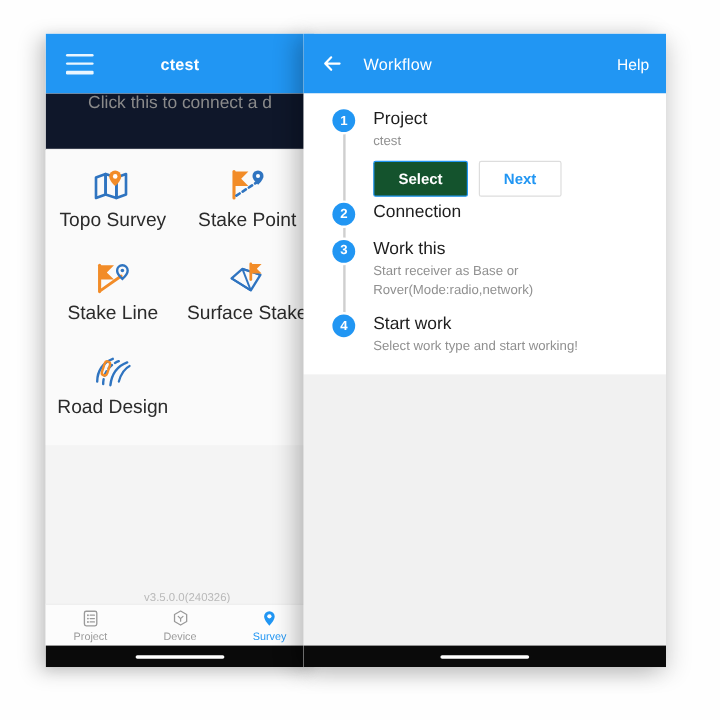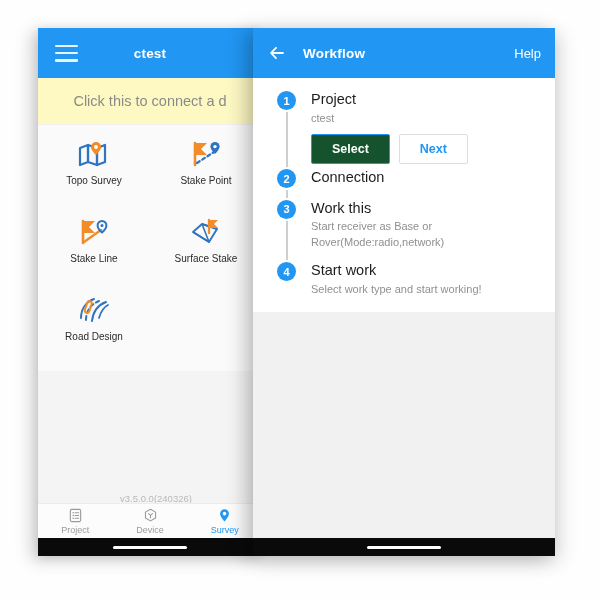--- a/index.html
+++ b/index.html
@@ -26,21 +26,21 @@
     left:253px; top:28px; width:302px; height:528px;
     box-shadow:-8px 3px 18px rgba(0,0,0,0.22), 6px 6px 18px rgba(0,0,0,0.12);
   }
 
   
   .appbar{
     height:50px;background:#2196f3;color:#fff;
     display:flex;align-items:center;position:relative;
   }
   .appbar-title{
-    font-size:13.5px;font-weight:bold;letter-spacing:.2px;color:#ffffff;
+    font-size:13.5px;font-weight:normal;letter-spacing:.2px;color:#ffffff;
   }
   #left-appbar .appbar-title{
     position:absolute;left:0;right:0;text-align:center;font-weight:bold;
   }
   .hamburger{
     margin-left:17px;width:23px;height:17px;
     display:flex;flex-direction:column;justify-content:space-between;
     position:relative;z-index:2;cursor:pointer;
   }
   .hamburger i{display:block;height:2.6px;background:#eaf6ff;border-radius:1px;}
@@ -52,38 +52,38 @@
   }
   .back-arrow svg{display:block;}
   #right-appbar .appbar-title{margin-left:16px;font-size:13.5px;}
   .help-link{
     margin-left:auto;font-size:13px;color:#ffffff;font-weight:normal;cursor:pointer;
   }
 
   
   #left-body{position:absolute;top:50px;left:0;right:0;bottom:0;background:#f4f4f4;}
   .connect-bar{
-    position:absolute;top:0;left:0;right:0;height:46px;background:#fef9c3;
-    display:flex;align-items:center;justify-content:center;
+    position:absolute;top:0;left:0;right:0;height:46px;background:#0f172a;
+    display:flex;justify-content:center;
     border-bottom:1px solid #f0f0f0;
   }
   .connect-bar span{
     font-size:14.5px;color:#8a8a8a;white-space:nowrap;
   }
   .grid{
     position:absolute;top:47px;left:0;right:0;
     background:#fafafa;padding:10px 0 14px 0;
     display:grid;grid-template-columns:1fr 1fr;row-gap:12px;
   }
   .tile{
     display:flex;flex-direction:column;align-items:center;justify-content:flex-start;
     height:66px;cursor:pointer;
   }
   .tile-ico{height:38px;display:flex;align-items:center;justify-content:center;}
-  .tile-label{font-size:10px;color:#2b2b2b;margin-top:2px;text-align:center;}
+  .tile-label{font-size:16px;color:#2b2b2b;margin-top:2px;text-align:center;}
 
   .version{
     position:absolute;left:0;right:0;bottom:52px;text-align:center;
     font-size:9.5px;color:#b9b9b9;margin-left:12px;
   }
   .tabbar{
     position:absolute;left:0;right:0;bottom:18px;height:34px;
     background:#fcfcfc;border-top:1px solid #ececec;
     display:flex;align-items:center;
   }

